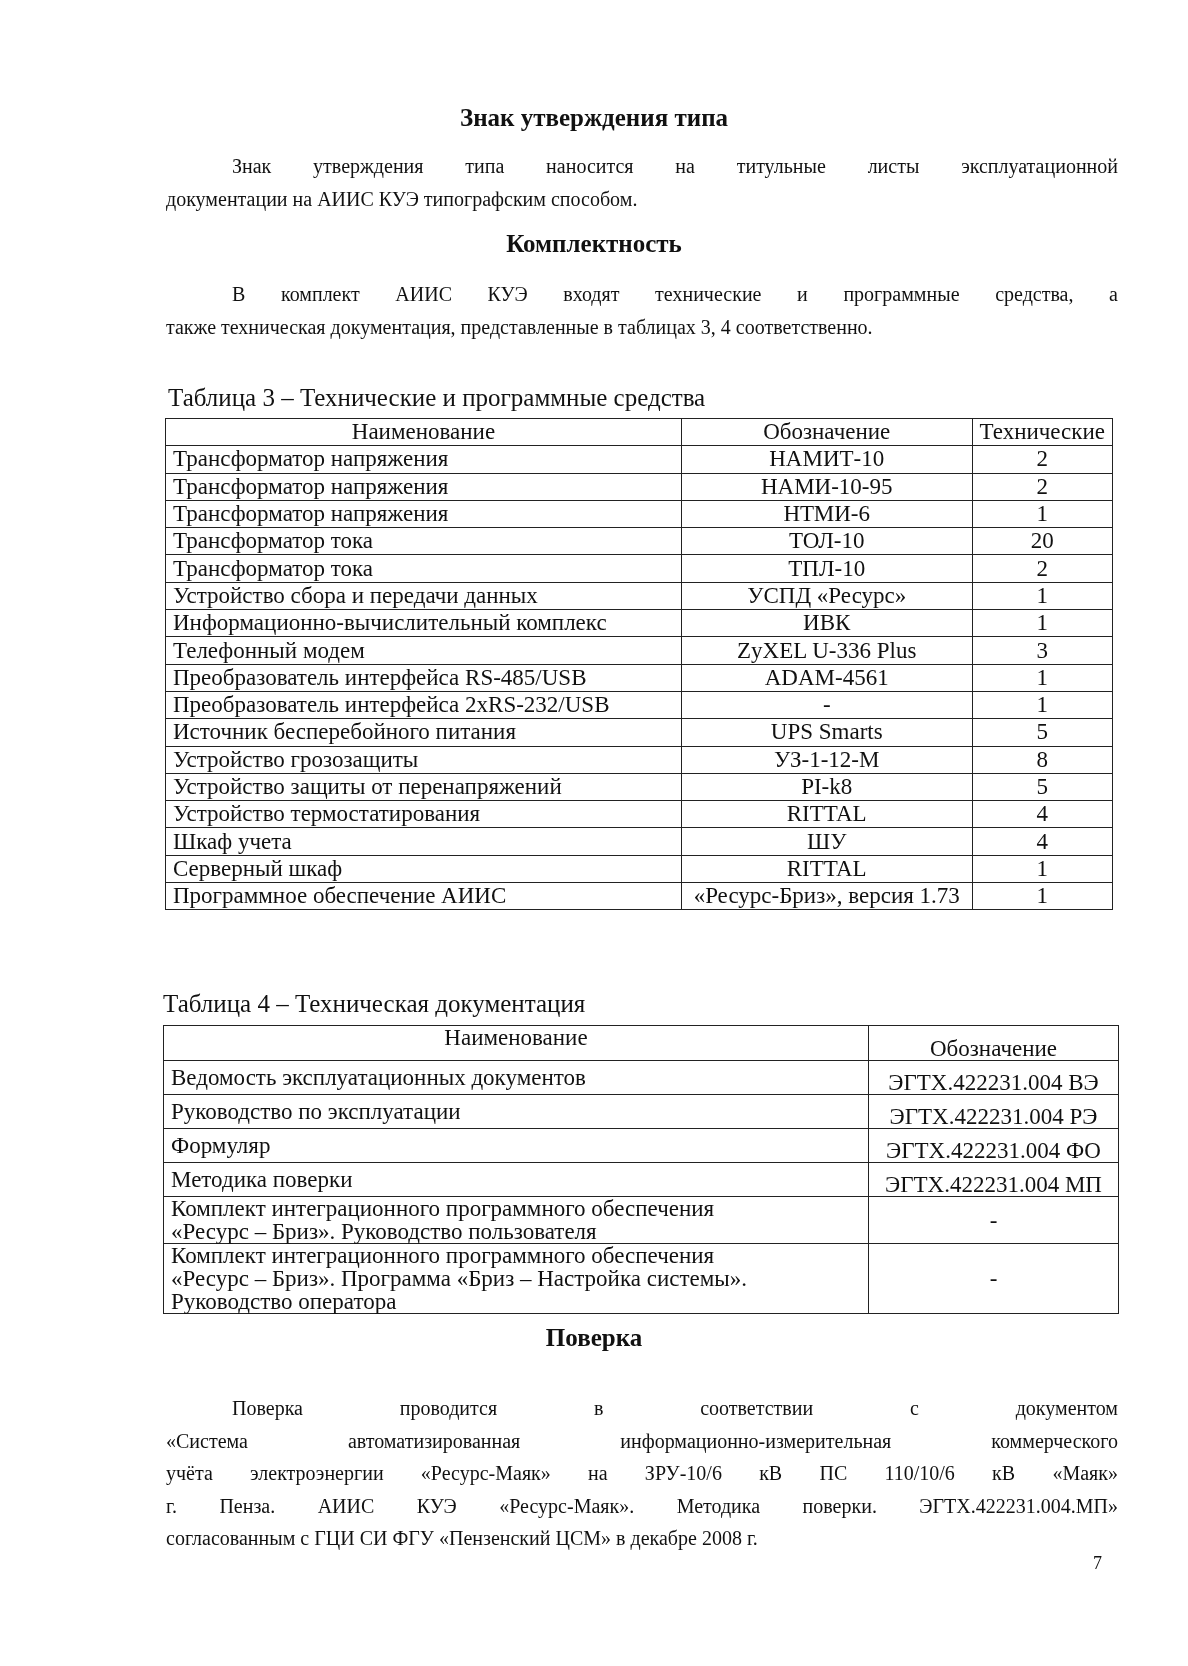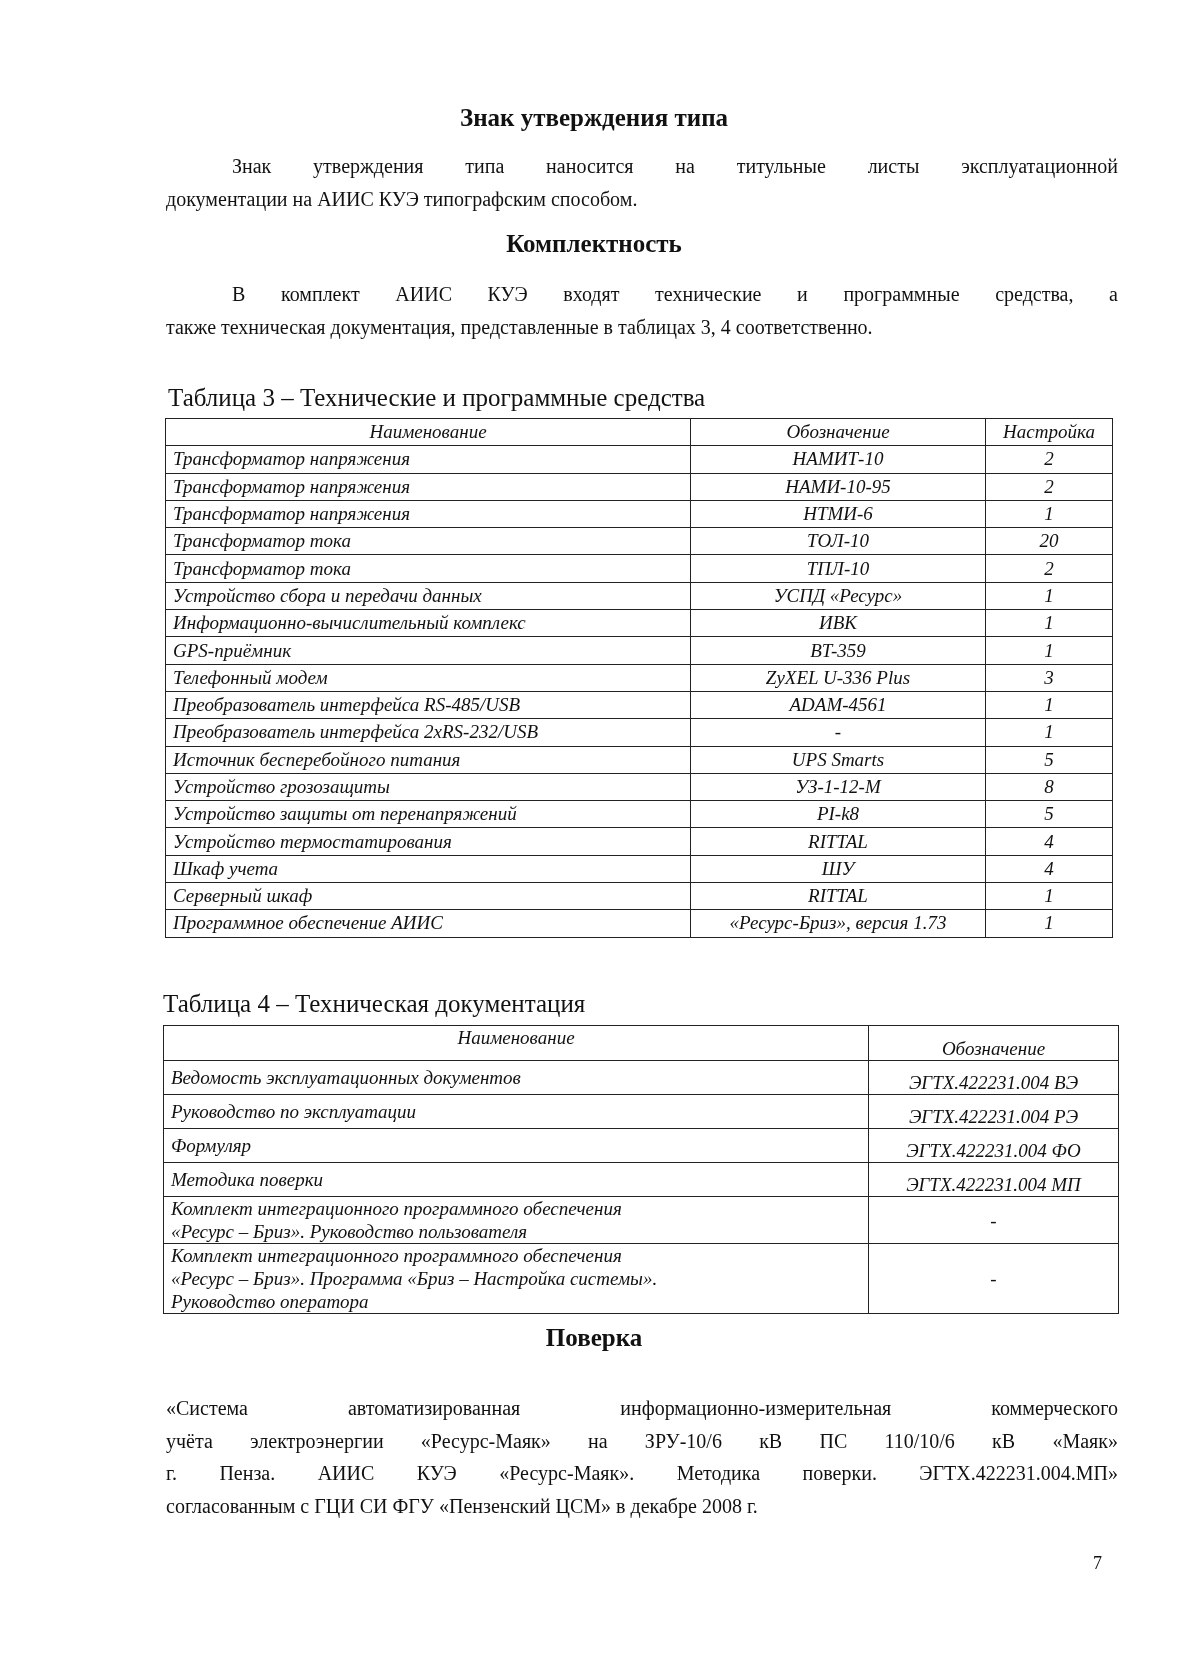--- a/index.html
+++ b/index.html
@@ -5,21 +5,21 @@
   html, body { margin: 0; padding: 0; background: #ffffff; }
   body { width: 1188px; height: 1666px; position: relative; overflow: hidden;
          font-family: "Liberation Serif", "DejaVu Serif", serif; color: #111; }
   .page { position: absolute; left: 0; top: 0; width: 1188px; height: 1666px; }
   .heading { position: absolute; left: 0; width: 1188px; text-align: center;
              font-weight: bold; font-size: 25px; }
   .para { position: absolute; left: 166px; width: 952px; font-size: 20px; line-height: 33px;
           text-align: justify; text-align-last: left; }
   .para .indent { display: inline-block; width: 66px; }
   .caption { position: absolute; font-size: 25px; text-align: center; }
-  table { position: absolute; border-collapse: collapse; font-size: 19px; font-style: italic; }
+  table { position: absolute; border-collapse: collapse; font-size: 23px; }
   td, th { border: 1.5px solid #222; padding: 0 7px; font-weight: normal; vertical-align: middle; }
   #t3 { left: 165px; top: 418px; width: 948px; }
   #t3 td, #t3 th { height: 26.3px; line-height: 24px; }
   #t3 .c1 { width: 510px; text-align: left; }
   #t3 .c2 { width: 280px; text-align: center; }
   #t3 .c3 { text-align: center; }
   #t3 th.c1 { text-align: center; }
   #t4 { left: 163px; top: 1025px; width: 956px; }
   #t4 td, #t4 th { line-height: 23px; }
   #t4 .c1 { width: 690px; text-align: left; }
@@ -46,21 +46,21 @@
     <div style="text-align:justify; text-align-last:justify;"><span class="indent"></span><span>В комплект АИИС КУЭ входят технические и программные средства, а</span></div>
     <div>также техническая документация, представленные в таблицах 3, 4 соответственно.</div>
   </div>
 
   <div class="caption" style="left:168px; top:384px;">Таблица 3 – Технические и программные средства</div>
   <table id="t3">
     <thead>
       <tr>
         <th class="c1">Наименование</th>
         <th class="c2">Обозначение</th>
-        <th class="c3">Настройка</th>
+        <th class="c3">Технические</th>
       </tr>
     </thead>
     <tbody id="t3-body">
         <tr>
           <td class="c1">Трансформатор напряжения</td>
           <td class="c2">НАМИТ-10</td>
           <td class="c3">2</td>
         </tr>
         <tr>
           <td class="c1">Трансформатор напряжения</td>
@@ -83,25 +83,20 @@
           <td class="c3">2</td>
         </tr>
         <tr>
           <td class="c1">Устройство сбора и передачи данных</td>
           <td class="c2">УСПД «Ресурс»</td>
           <td class="c3">1</td>
         </tr>
         <tr>
           <td class="c1">Информационно-вычислительный комплекс</td>
           <td class="c2">ИВК</td>
-          <td class="c3">1</td>
-        </tr>
-        <tr>
-          <td class="c1">GPS-приёмник</td>
-          <td class="c2">BT-359</td>
           <td class="c3">1</td>
         </tr>
         <tr>
           <td class="c1">Телефонный модем</td>
           <td class="c2">ZyXEL U-336 Plus</td>
           <td class="c3">3</td>
         </tr>
         <tr>
           <td class="c1">Преобразователь интерфейса RS-485/USB</td>
           <td class="c2">ADAM-4561</td>
@@ -196,20 +191,21 @@
             <div>«Ресурс – Бриз». Программа «Бриз – Настройка системы».</div>
             <div>Руководство оператора</div>
           </td>
           <td class="c2">-</td>
         </tr>
       </tbody>
   </table>
 
   <div class="heading" style="top:1324px;">Поверка</div>
   <div class="para verify" style="top:1392px; line-height:32.5px;">
+    <div style="text-align:justify; text-align-last:justify;"><span class="indent"></span><span>Поверка проводится в соответствии с документом</span></div>
     <div style="text-align:justify; text-align-last:justify;">«Система автоматизированная информационно-измерительная коммерческого</div>
     <div style="text-align:justify; text-align-last:justify;">учёта электроэнергии «Ресурс-Маяк» на ЗРУ-10/6 кВ ПС 110/10/6 кВ «Маяк»</div>
     <div style="text-align:justify; text-align-last:justify;">г. Пенза. АИИС КУЭ «Ресурс-Маяк». Методика поверки. ЭГТХ.422231.004.МП»</div>
     <div>согласованным с ГЦИ СИ ФГУ «Пензенский ЦСМ» в декабре 2008 г.</div>
   </div>
 
   <div class="pagenum">7</div>
 </div>
 
 </body></html>

